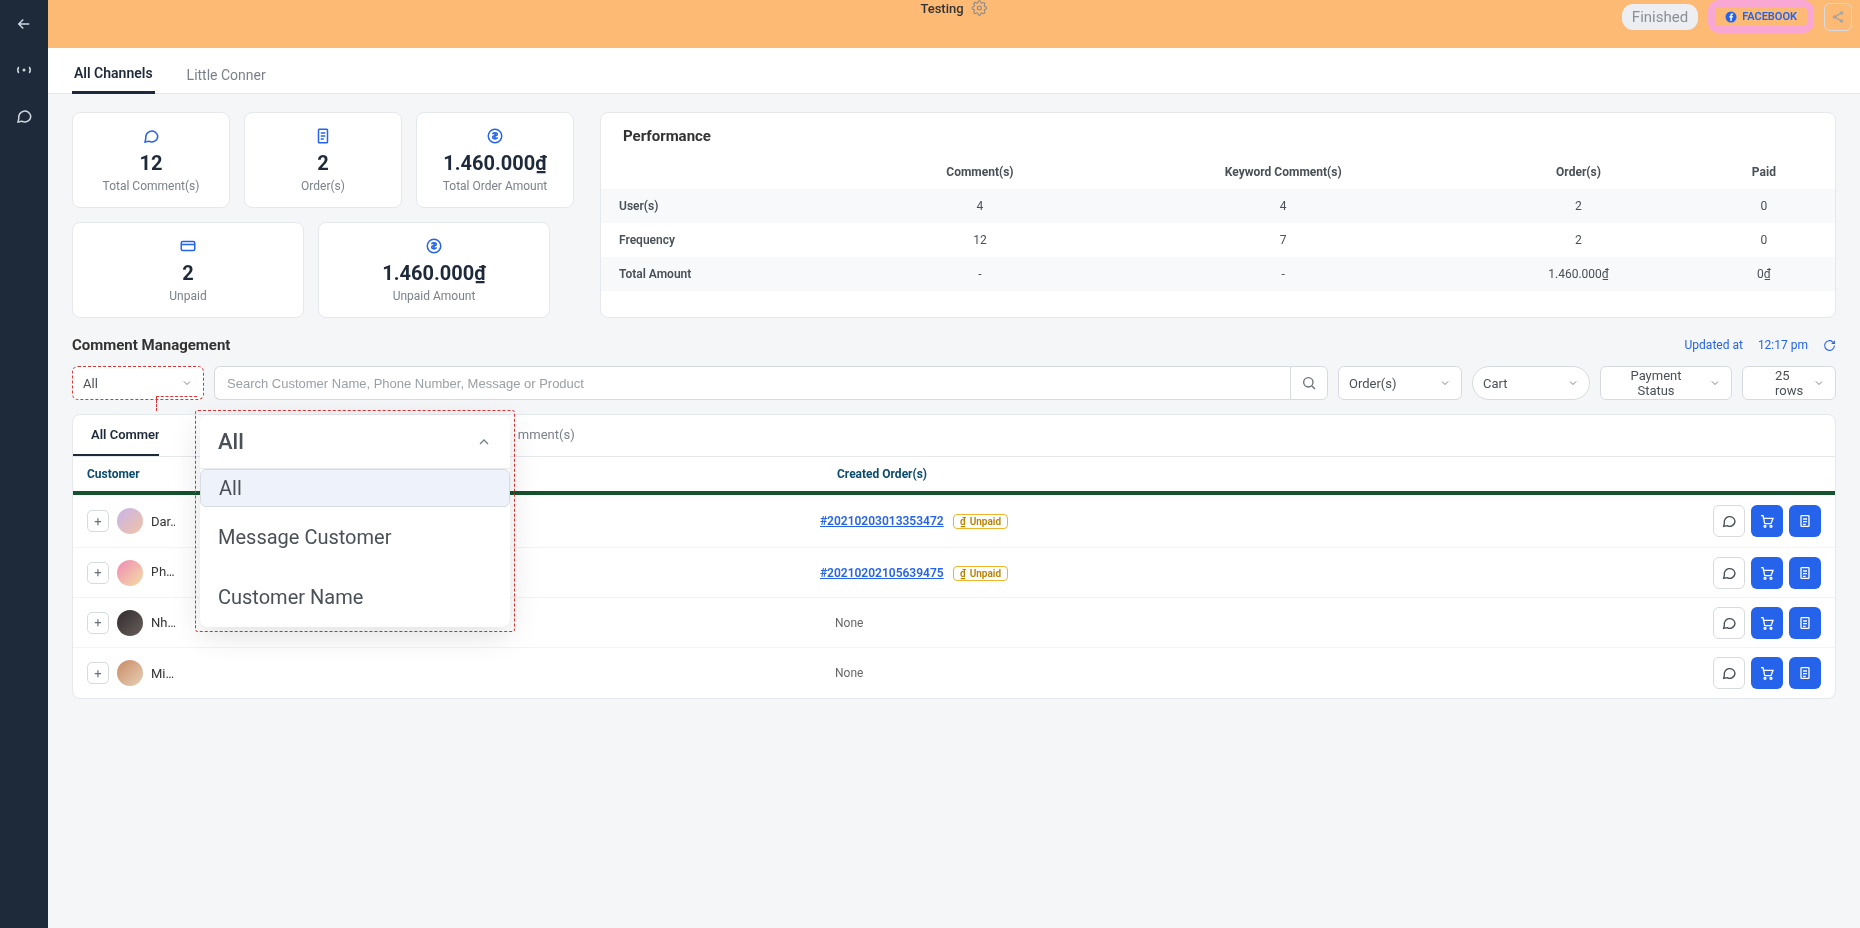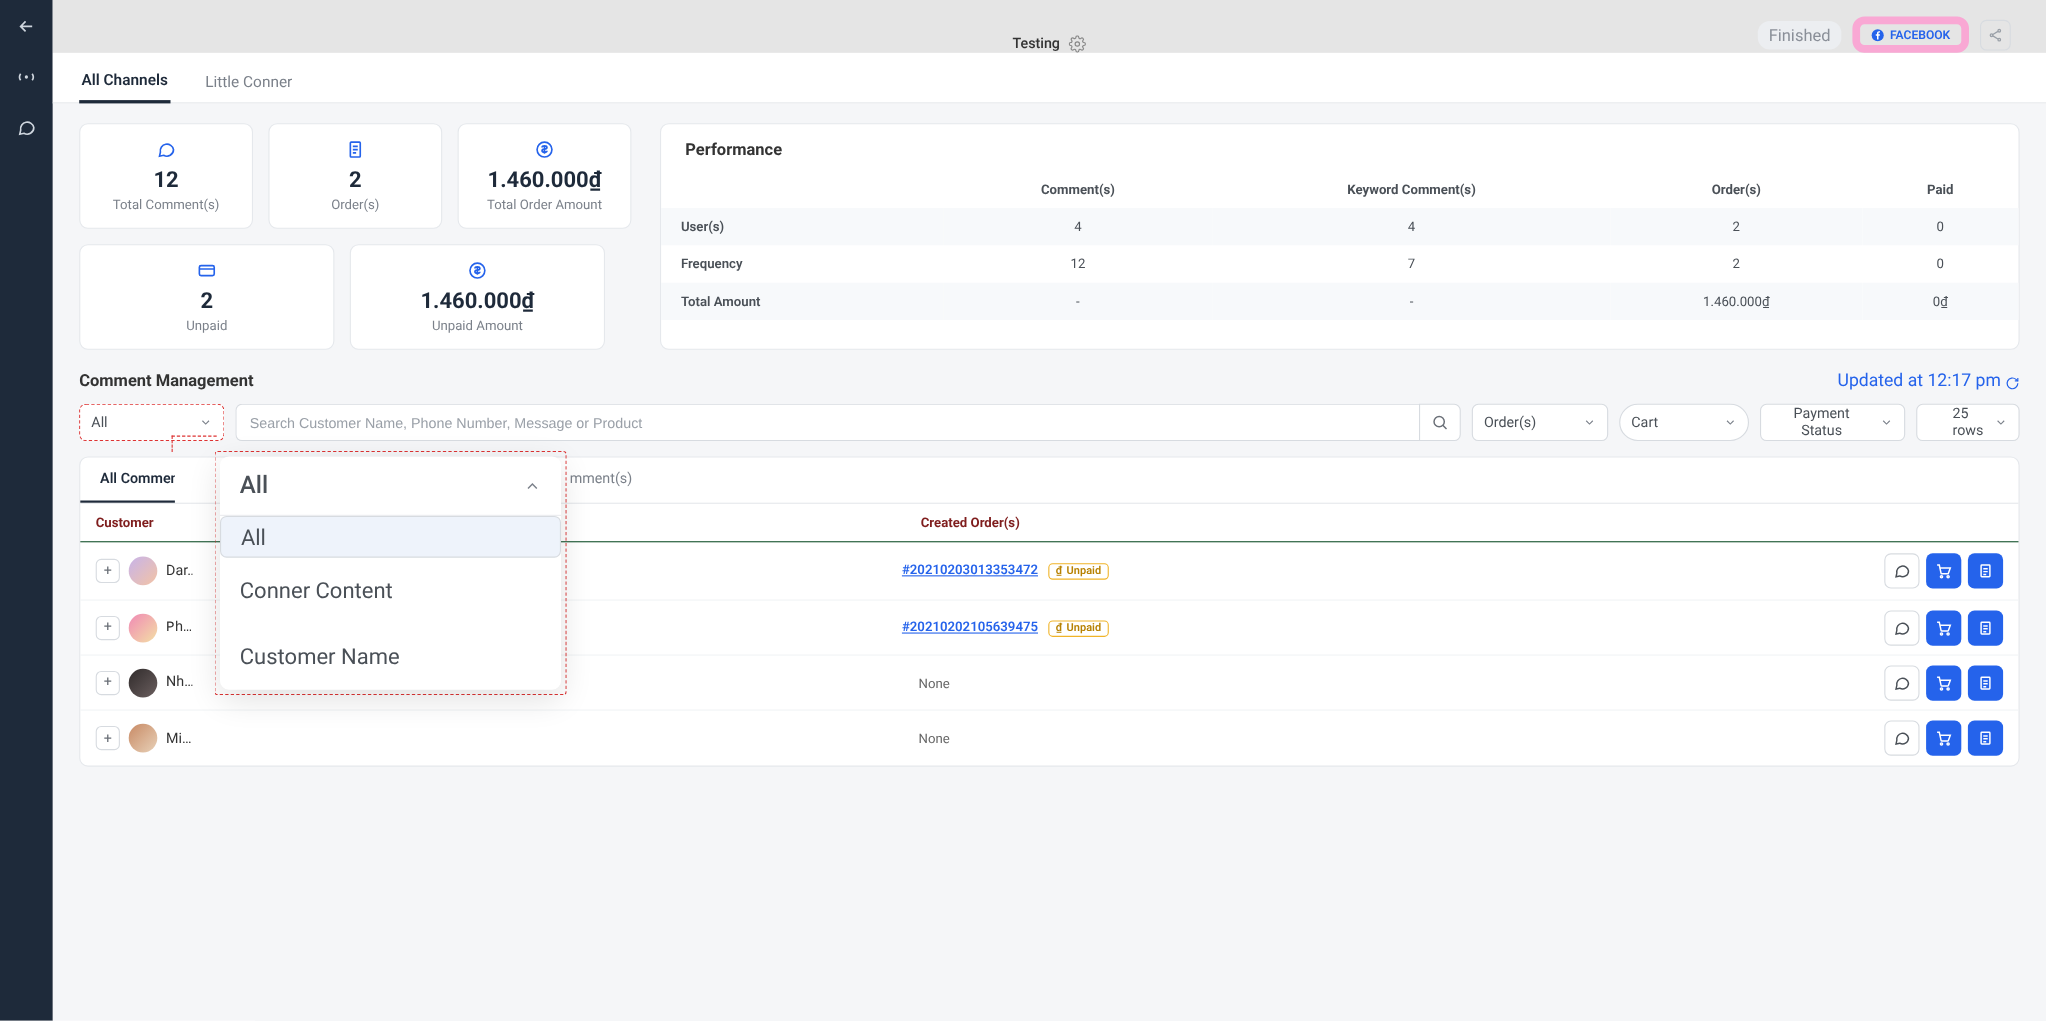--- a/index.html
+++ b/index.html
@@ -8,21 +8,21 @@
 .app { display: flex; width: 1860px; height: 928px; background: #fff; }
 
 
 .rail { width: 48px; background: #1e2a3a; display: flex; flex-direction: column; align-items: center; padding-top: 12px; gap: 22px; }
 .rail .icon { width: 24px; height: 24px; display: flex; align-items: center; justify-content: center; color: #cfd6de; cursor: pointer; }
 
 
 .maincol { flex: 1; display: flex; flex-direction: column; background: #f5f6f8; min-width: 0; }
 
 
-.header { height: 48px; background: #e5e5e5; display: flex; align-items: flex-end; padding: 0 32px; position: relative; }
+.header { height: 48px; background: #fdba74; display: flex; align-items: flex-start; padding: 0 8px; position: relative; }
 .header .title-wrap { position: absolute; left: 50%; transform: translateX(-50%); display: flex; align-items: center; gap: 8px; font-weight: 500; }
 .header .gearicon { width: 16px; height: 16px; color: #888; }
 .header .right { margin-left: auto; display: flex; align-items: center; gap: 10px; }
 .badge-finished { background: #eceef1; color: #8a8f98; font-size: 15px; padding: 4px 10px; border-radius: 11px; }
 .badge-facebook { display: flex; align-items: center; gap: 5px; border: 7px solid #f9a8d4; color: #2563eb; font-size: 11px; padding: 3px 10px; border-radius: 11px; font-weight: 600; }
 .badge-facebook .fb { width: 12px; height: 12px; }
 .share-btn { width: 28px; height: 28px; border: 1px solid #d7dbe0; border-radius: 6px; display: flex; align-items: center; justify-content: center; color: #9aa0a8; }
 
 
 .channel-tabs { height: 46px; background: #fff; display: flex; align-items: flex-end; padding: 0 24px; gap: 30px; border-bottom: 1px solid #e5e8ec; }
@@ -44,21 +44,21 @@
 .perf table { width: 100%; border-collapse: collapse; }
 .perf th { font-size: 12px; font-weight: 700; color: #4a5057; padding: 10px 18px; text-align: center; }
 .perf th:first-child { text-align: left; }
 .perf td { font-size: 12px; color: #4a5057; padding: 10px 18px; text-align: center; }
 .perf td:first-child { text-align: left; font-weight: 600; }
 .perf tbody tr:nth-child(odd) { background: #f7f9fb; }
 
 
 .cm-head { display: flex; align-items: center; padding: 8px 24px; }
 .cm-head h3 { font-size: 15px; font-weight: 700; }
-.cm-head .updated { margin-left: auto; font-size: 16px; color: #2563eb; display: flex; align-items: flex-end; gap: 4px; }
+.cm-head .updated { margin-left: auto; font-size: 12px; color: #2563eb; display: flex; align-items: flex-end; gap: 15px; }
 
 .filters { display: flex; gap: 10px; padding: 4px 24px 14px; align-items: center; }
 .sel { position: relative; height: 34px; border: 1px solid #d7dbe0; border-radius: 6px; background: #fff; display: flex; align-items: center; padding: 0 10px; font-size: 13px; color: #4a5057; gap: 8px; }
 .sel .chev { margin-left: auto; width: 12px; height: 12px; color: #7b818a; }
 .sel.all { width: 132px; border: 1.5px dashed #d33; }
 .searchwrap { flex: 1; display: flex; }
 .search { flex: 1; height: 34px; border: 1px solid #d7dbe0; border-right: none; border-radius: 6px 0 0 6px; padding: 0 12px; font-size: 13px; outline: none; color: #333; }
 .search::placeholder { color: #9aa0a8; }
 .searchbtn { width: 38px; height: 34px; border: 1px solid #d7dbe0; border-radius: 0 6px 6px 0; background: #fff; display: flex; align-items: center; justify-content: center; color: #6a6f77; }
 .sel.orders { width: 124px; }
@@ -66,21 +66,21 @@
 .sel.pay { width: 132px; text-align: center; }
 .sel.rows { width: 94px; padding-left: 32px; }
 
 
 .tbl-panel { margin: 0 24px; background: #fff; border: 1px solid #e5e8ec; border-radius: 8px; }
 .cm-tabs { display: flex; border-bottom: 1px solid #e5e8ec; }
 .cm-tab { padding: 12px 18px; font-size: 13px; color: #7b818a; cursor: pointer; }
 .cm-tab.active { color: #1e2a3a; font-weight: 600; border-bottom: 2px solid #1e2a3a; }
 
 .tbl { width: 100%; }
-.tbl-header { display: flex; padding: 10px 14px; font-size: 12px; font-weight: 700; color: #7f1d1d; border-bottom: 1px solid #14532d; }
+.tbl-header { display: flex; padding: 10px 14px; font-size: 12px; font-weight: 700; color: #0c4a6e; border-bottom: 4px solid #14532d; }
 .col-customer { width: 340px; }
 .col-products { width: 390px; }
 .col-orders { width: 600px; }
 
 .tblrow { display: flex; align-items: center; padding: 8px 14px; border-bottom: 1px solid #f1f3f5; font-size: 13px; min-height: 50px; }
 .tblrow:last-child { border-bottom: none; }
 .expand { width: 22px; height: 22px; border: 1px solid #d7dbe0; border-radius: 5px; display: flex; align-items: center; justify-content: center; color: #6a6f77; margin-right: 8px; }
 .avatar { width: 26px; height: 26px; border-radius: 50%; background: linear-gradient(135deg,#c7b4ea,#f3c3a5); margin-right: 8px; flex-shrink: 0; }
 .cust-name { color: #333; }
 .prod-text { color: #4a5057; font-size: 12px; line-height: 1.5; }
@@ -472,19 +472,19 @@
       <div class="dropdown">
         <div class="dd-head">
           <span>All</span>
           <span class="chev">
               <svg width="16" height="16" viewBox="0 0 24 24" fill="none" stroke="currentColor" stroke-width="2">
                 <path d="M6 15l6-6 6 6"></path>
               </svg>
             </span>
         </div>
         <div class="dd-item sel">All</div>
-        <div class="dd-item">Conner Content</div>
+        <div class="dd-item">Message Customer</div>
         <div class="dd-item">Customer Name</div>
       </div>
     </div>
 
   </div>
 </div>
 
 </body></html>

